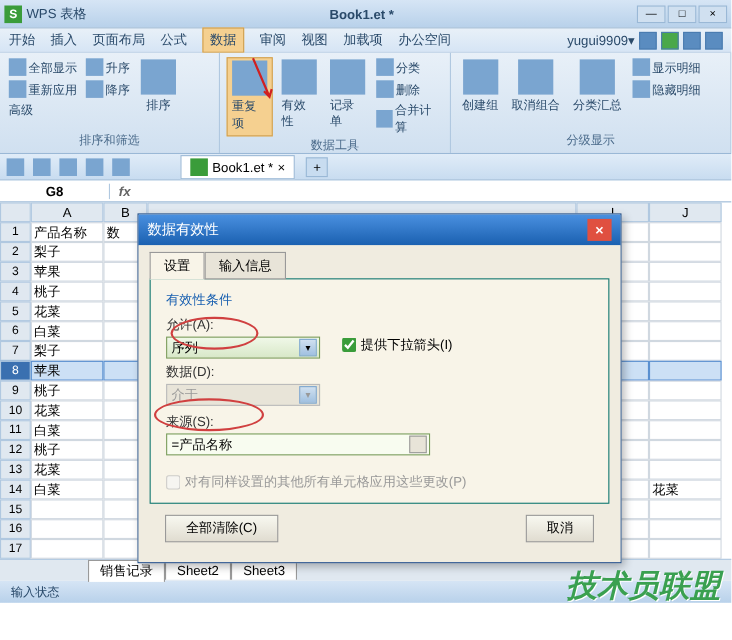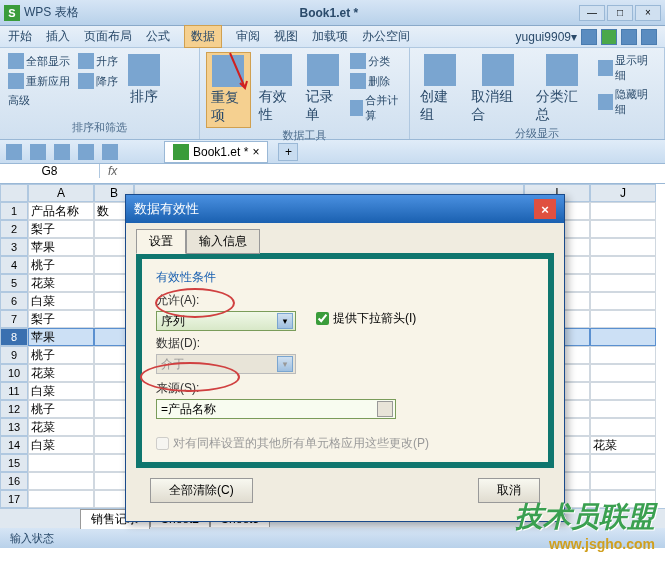--- a/index.html
+++ b/index.html
@@ -17,33 +17,33 @@
 .menu-item.active { background: #f5d090; padding: 2px 6px; border: 1px solid #d0a050; }
 .menu-right { margin-left: auto; display: flex; gap: 4px; align-items: center; }
 .mini-icon { width: 16px; height: 16px; background: #5a8cc0; border: 1px solid #4a7cb0; }
 
 .ribbon { height: 92px; background: linear-gradient(#e8f0f8, #d0e0f0); border-bottom: 1px solid #9ab8d6; display: flex; position: relative; }
 .ribbon-group { border-right: 1px solid #b0c8e0; padding: 4px 6px; display: flex; flex-direction: column; }
 .ribbon-group-title { text-align: center; font-size: 11px; color: #4a6a8a; margin-top: auto; }
 .rg-body { display: flex; gap: 4px; flex: 1; }
 .rg-col { display: flex; flex-direction: column; gap: 2px; font-size: 11px; color: #2a4a6a; }
 .rg-item { display: flex; align-items: center; gap: 2px; cursor: pointer; padding: 1px 2px; }
-.rg-big { display: flex; flex-direction: column; align-items: center; gap: 2px; cursor: pointer; padding: 2px 4px; font-size: 14px; color: #2a4a6a; }
+.rg-big { display: flex; flex-direction: column; align-items: center; gap: 2px; cursor: pointer; padding: 2px 4px; font-size: 11px; color: #2a4a6a; }
 .rg-big.hl { background: #f5d090; border: 1px solid #d0a050; }
 .ico { width: 16px; height: 16px; background: #7aa5d0; display: inline-block; }
 .ico-big { width: 32px; height: 32px; background: #7aa5d0; }
 
 .arrow-red { position: absolute; left: 225px; top: 0; width: 30px; height: 50px; pointer-events: none; }
 .arrow-red svg { width: 100%; height: 100%; }
 
 .qat { height: 24px; background: linear-gradient(#e0ecf8, #c8dcf0); border-bottom: 1px solid #9ab8d6; display: flex; align-items: center; padding: 0 4px; gap: 4px; }
 .qat-btn { width: 20px; height: 18px; display: flex; align-items: center; justify-content: center; cursor: pointer; }
 .tab-doc { background: #fff; border: 1px solid #9ab8d6; padding: 2px 8px; display: flex; align-items: center; gap: 4px; margin-left: 40px; }
 
-.formula-bar { height: 20px; display: flex; align-items: flex-start; border-bottom: 1px solid #9ab8d6; }
+.formula-bar { height: 20px; display: flex; align-items: center; border-bottom: 1px solid #9ab8d6; font-weight: bold; }
 .name-box { width: 100px; border-right: 1px solid #b0c8e0; padding: 0 20px; text-align: center; font-family: Arial; }
 .fx { padding: 0 8px; font-style: italic; color: #666; }
 
 .grid { position: relative; }
 .col-headers { display: flex; height: 18px; }
 .corner { width: 28px; background: #e0e8f0; border: 1px solid #b0c8e0; }
 .col-h { width: 66px; background: #e0e8f0; border: 1px solid #b0c8e0; text-align: center; font-size: 12px; line-height: 16px; }
 .row { display: flex; height: 18px; }
 .row-h { width: 28px; background: #e0e8f0; border: 1px solid #b0c8e0; text-align: center; font-size: 11px; line-height: 16px; }
 .row-h.sel { background: #3a70b0; color: #fff; }
@@ -57,21 +57,21 @@
 .statusbar { height: 20px; background: linear-gradient(#d6e5f5, #b8d1ea); display: flex; align-items: center; padding: 0 10px; font-size: 11px; color: #2a4a6a; }
 
 
 .dialog { position: absolute; left: 125px; top: 194px; width: 440px; background: #f0ece0; border: 1px solid #1a4a8a; box-shadow: 3px 3px 8px rgba(0,0,0,0.3); }
 .dlg-title { height: 28px; background: linear-gradient(#4a90e0, #1a60b0); color: #fff; display: flex; align-items: center; padding: 0 8px; font-size: 13px; }
 .dlg-close { margin-left: auto; width: 22px; height: 20px; background: #e05040; color: #fff; display: flex; align-items: center; justify-content: center; cursor: pointer; font-weight: bold; }
 .dlg-body { padding: 6px 10px 8px; background: #f0ece0; }
 .dlg-tabs { display: flex; }
 .dlg-tab { padding: 3px 12px; border: 1px solid #999; background: #e8e4d8; font-size: 12px; cursor: pointer; }
 .dlg-tab.active { background: #f8f4e8; border-bottom: 1px solid #f8f4e8; }
-.dlg-panel { border: 6px solid #0f766e; background: #f8f4e8; padding: 10px 14px; margin-top: -1px; }
+.dlg-panel { border: 1px solid #0f766e; background: #f8f4e8; padding: 10px 14px; margin-top: -1px; }
 .fieldset-label { color: #1a60b0; font-size: 12px; margin-bottom: 6px; }
 .form-row { display: flex; align-items: center; margin: 4px 0; gap: 20px; }
 .form-col { display: flex; flex-direction: column; gap: 2px; }
 .lbl { font-size: 12px; color: #333; }
 .combo { width: 140px; height: 20px; border: 1px solid #7a9c5a; background: linear-gradient(#f0f8e8, #d8e8c8); display: flex; align-items: center; padding: 0 4px; font-size: 12px; position: relative; }
 .combo.dis { background: #e8e4d8; color: #999; border-color: #bbb; }
 .combo-arrow { position: absolute; right: 2px; width: 16px; height: 16px; background: linear-gradient(#d0e0f0,#a0c0e0); border: 1px solid #7aa5d0; display: flex; align-items: center; justify-content: center; font-size: 9px; }
 .txt-input { width: 240px; height: 20px; border: 1px solid #7a9c5a; background: #f8fcf0; padding: 0 4px; font-size: 12px; display: flex; align-items: center; position: relative; }
 .ref-btn { position: absolute; right: 2px; width: 16px; height: 16px; border: 1px solid #999; background: #e8e4d8; }
 .chk { display: flex; align-items: center; gap: 4px; font-size: 12px; }
@@ -458,14 +458,13 @@
       <button class="dlg-btn">取消</button>
     </div>
   </div>
 </div>
 
 <div class="circle c1"></div>
 <div class="circle c2"></div>
 
 <div class="watermark">
   <div class="wm-text">技术员联盟</div>
-  <div class="wm-url">www.jsgho.com</div>
 </div>
 
 </body></html>

